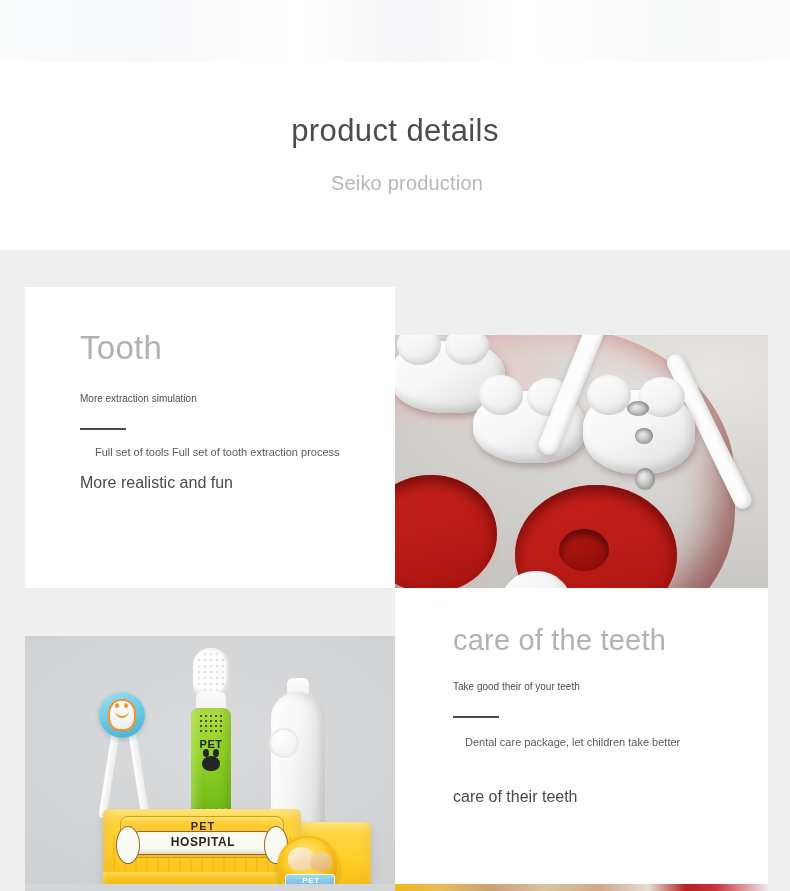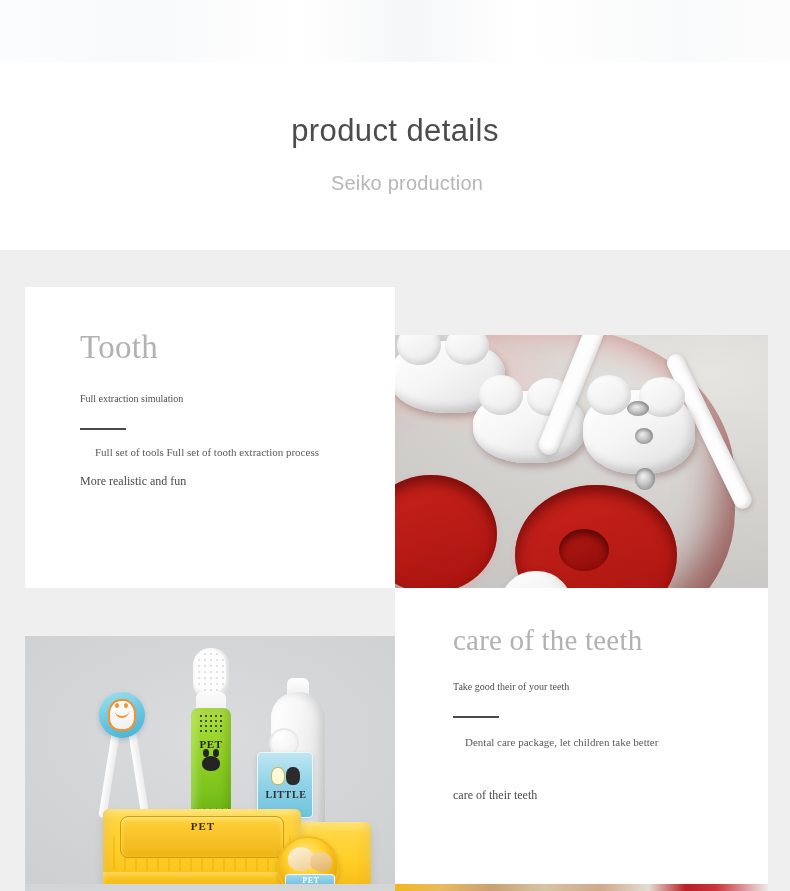--- a/index.html
+++ b/index.html
@@ -33,21 +33,20 @@
     text-align:center;
     font-size:20px; font-weight:400; color:#b7b7b7;
     letter-spacing:.2px;
     margin-left:12px;
   }
 
   
   .stage{
     position:absolute; left:0; top:250px; width:790px; height:641px;
     background:#efefef;
-    font-family:Liberation Serif, serif;
   }
   .grid{
     position:absolute; left:25px; top:37px;
     width:743px; height:604px;
     display:grid;
     grid-template-columns:370px 373px;
     grid-template-rows:301px 303px;
     overflow:hidden;
   }
 
@@ -61,21 +60,21 @@
   .panel-text .cap{
     position:absolute;
     font-size:10px; color:#4f4f4f; white-space:nowrap;
   }
   .panel-text .rule{
     position:absolute; height:2px; width:46px; background:#4a4a4a;
   }
   .panel-text .line1, .panel-text .line2{
     position:absolute; font-size:11px; color:#5a5a5a; white-space:nowrap;
   }
-  .panel-text .line2{ font-size:12px; color:#4a4a4a; }
+  .panel-text .line2{ font-size:16px; color:#4a4a4a; }
 
   
   #panel-tooth .big  { left:55px; top:42px;  font-size:33px; letter-spacing:.3px; }
   #panel-tooth .cap  { left:55px; top:106px; }
   #panel-tooth .rule { left:55px; top:141px; }
   #panel-tooth .line1{ left:70px; top:159px; }
   #panel-tooth .line2{ left:55px; top:187px; }
 
   
   #panel-care .big  { left:58px; top:36px;  font-size:29px; letter-spacing:.2px; }
@@ -416,21 +415,21 @@
     <div class="header-ghost"></div>
     <div class="title-main">product details</div>
     <div class="title-sub">Seiko production</div>
   </div>
 
   <div class="stage">
     <div class="grid">
 
       <div class="panel-text" id="panel-tooth">
         <div class="big">Tooth</div>
-        <div class="cap">Full extraction simulation</div>
+        <div class="cap">More extraction simulation</div>
         <div class="rule"></div>
         <div class="line1">Full set of tools Full set of tooth extraction process</div>
         <div class="line2">More realistic and fun</div>
       </div>
 
       <div class="photo" id="photo-tray">
         <div class="bgfloor"></div>
         <div class="tray"></div>
         <div class="tray-hl"></div>
         <div class="disc"></div>
@@ -466,33 +465,31 @@
         <div class="brush-body">
           <div class="dots"></div>
           <div class="pet">PET</div>
           <div class="paw"></div>
         </div>
         <div class="brush-fringe"></div>
 
         <div class="tube-cap"></div>
         <div class="tube"></div>
         <div class="mirror-ring"></div>
-        <div class="tube-label">
-          <div class="tooth-a"></div>
-          <div class="tooth-b"></div>
-          <div class="little">LITTLE</div>
-        </div>
 
         <div class="stand-right"></div>
         <div class="stand-left">
           <div class="ribs"></div>
           <div class="step"></div>
         </div>
         <div class="bonelabel">
           <div class="txt1">PET</div>
+          <div class="bone">
+            <div class="txt2">HOSPITAL</div>
+          </div>
         </div>
         <div class="badge">
           <div class="dog"></div>
           <div class="dog2"></div>
           <div class="ribbon">
             <span>PET</span>
           </div>
         </div>
       </div>
 

